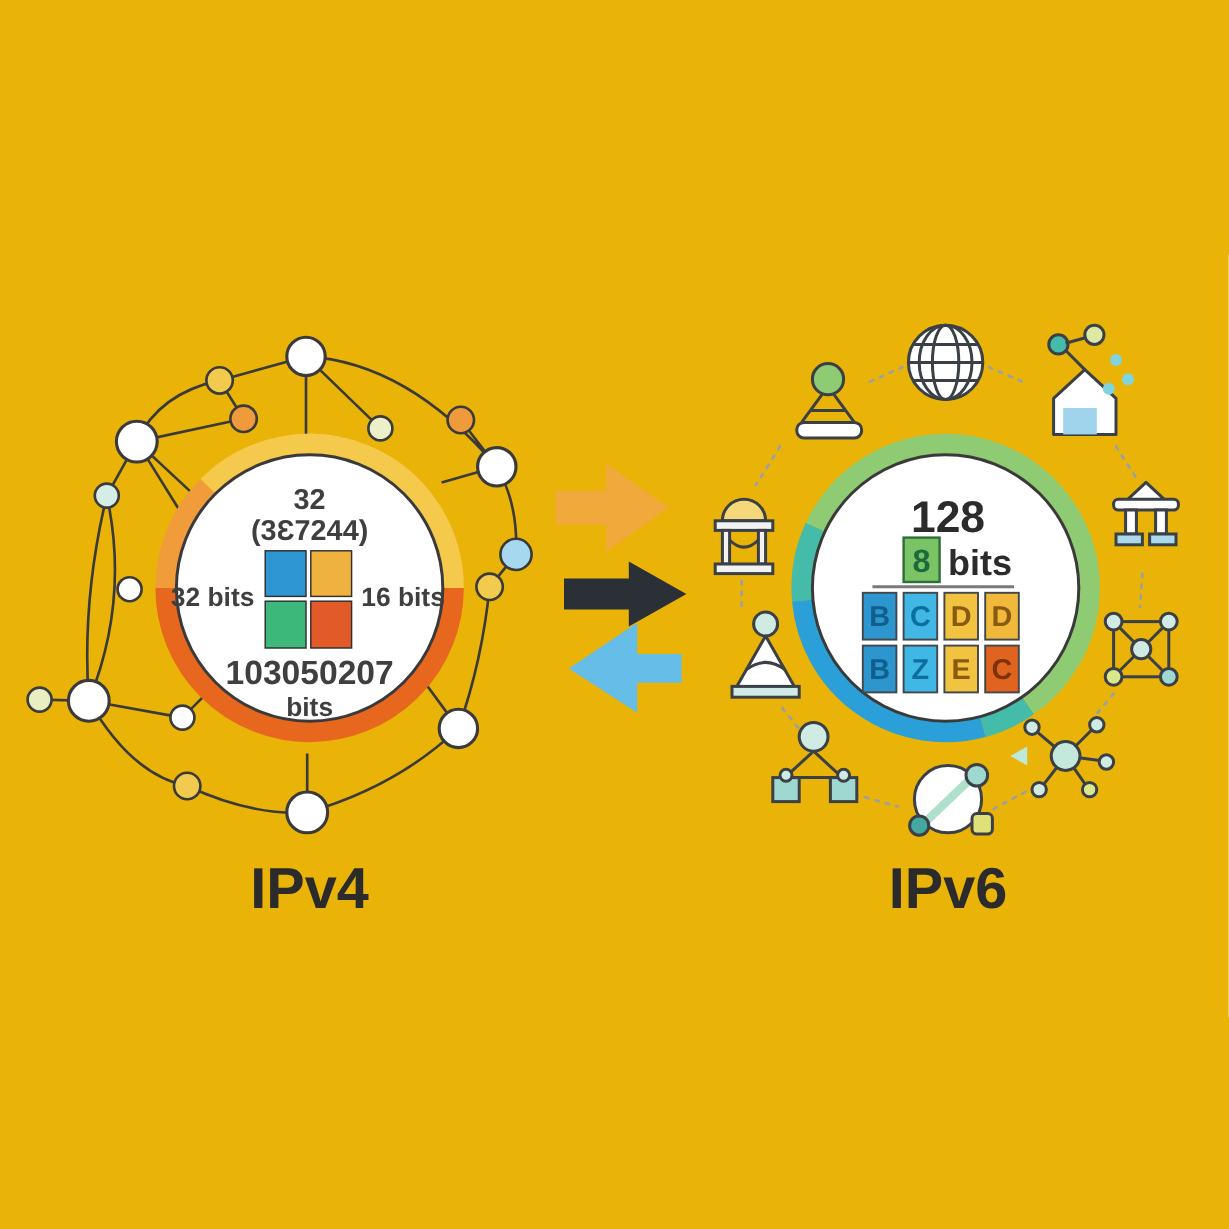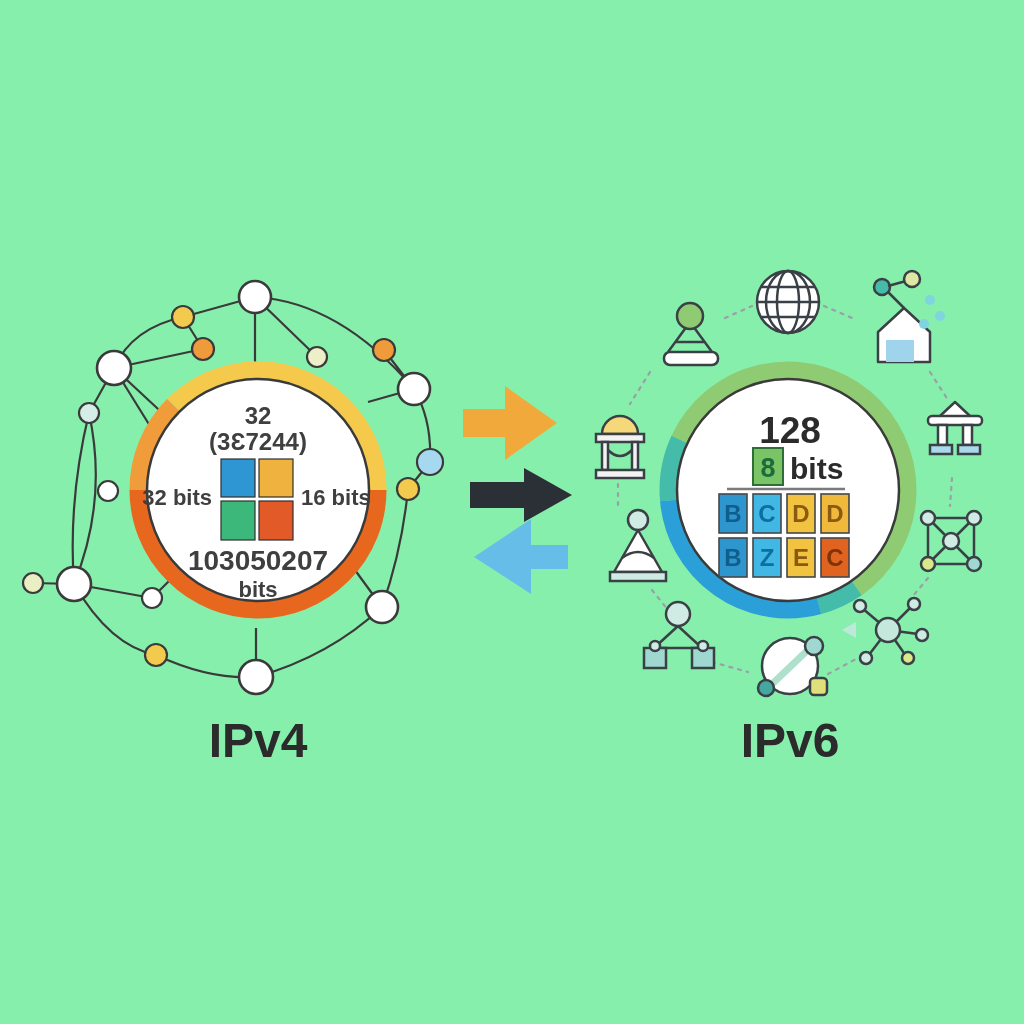--- a/index.html
+++ b/index.html
@@ -1,17 +1,17 @@
 <!DOCTYPE html>
 <html><head>
 <meta charset="utf-8">
 <style>
   html,body{margin:0;padding:0;background:#ffffff;}
   .canvas{
-    width:1024px;height:1024px;background:#86efac;position:relative;
+    width:1024px;height:1024px;background:#eab308;position:relative;
     font-family:"Liberation Sans",sans-serif;overflow:hidden;
   }
   svg{display:block;}
   text{font-family:"Liberation Sans",sans-serif;}
 </style>
 </head>
 <body>
 
 <div class="canvas">
 <svg width="1024" height="1024" viewBox="0 0 1024 1024" xmlns="http://www.w3.org/2000/svg">

